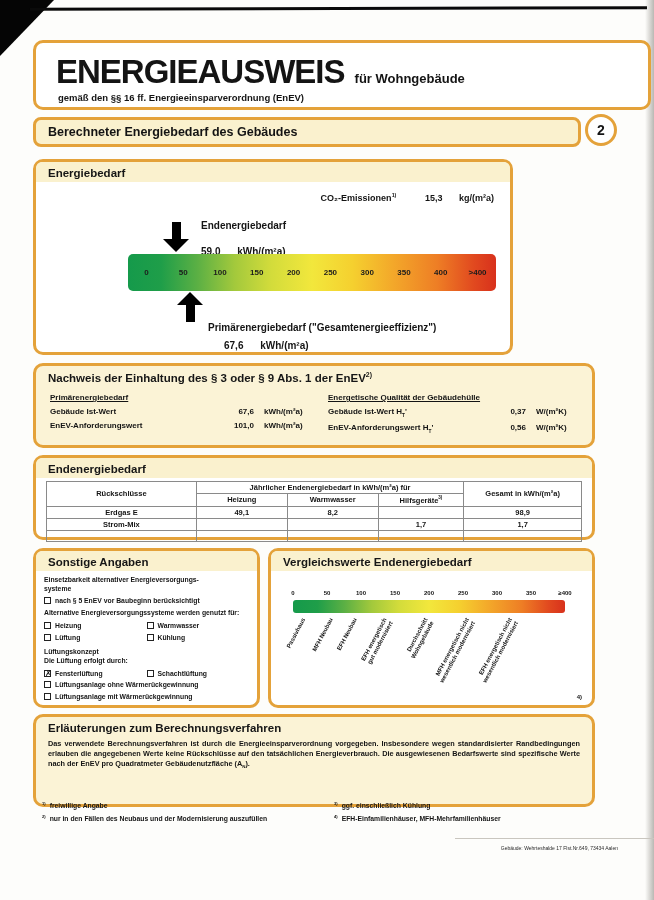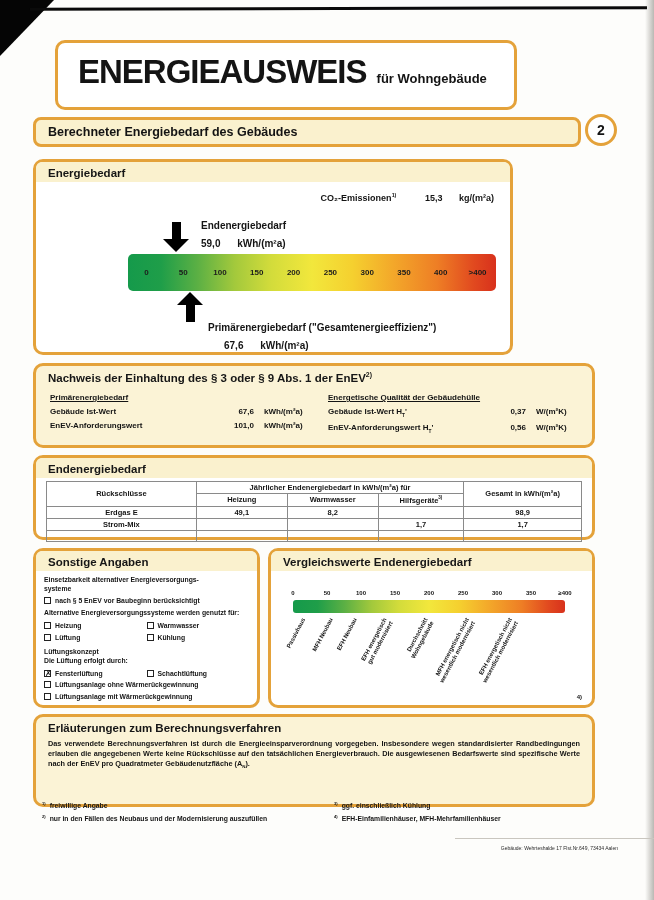--- a/index.html
+++ b/index.html
@@ -87,25 +87,26 @@
 </head>
 <body>
 
 <div class="page">
 
   <div class="art-corner"></div>
   <div class="art-topline"></div>
   <div class="art-right-edge"></div>
   <div class="art-footline"></div>
 
-  <div class="obox" style="top:40px; left:33px; width:462px; height:70px;margin-left:22px;">
+  <div class="obox" style="top:40px; left:33px; width:618px; height:70px;">
     <div class="hdr-row">
       <span class="hdr-title">ENERGIEAUSWEIS</span>
       <span class="hdr-suffix">für Wohngebäude</span>
     </div>
+    <div class="hdr-sub">gemäß den §§ 16 ff. Energieeinsparverordnung (EnEV)</div>
   </div>
 
   <div class="secbar">
     <span>Berechneter Energiebedarf des Gebäudes</span>
   </div>
   <div class="pagenum">
     <span>2</span>
   </div>
 
   <div class="obox" style="top:159px; left:33px; width:480px; height:196px;">
@@ -115,21 +116,21 @@
       <span>CO₂-Emissionen</span><sup>1)</sup>
       <span class="v">15,3</span>
       <span class="u">kg/(m²a)</span>
     </div>
 
     <div class="arr" style="left:127px; top:60px;">
       <div class="stem"></div>
       <div class="head-down"></div>
     </div>
     <div class="lbl10" style="left:165px; top:58px;">Endenergiebedarf</div>
-    <div class="lbl10" style="left:165px; top:76px;">
+    <div class="lbl10" style="left:165px; top:84px;">
       <span>59,0</span>
       <span class="gap14">kWh/(m²a)</span>
     </div>
 
     <div class="scalebar grad">
       <span class="tick">0</span>
       <span class="tick">50</span>
       <span class="tick">100</span>
       <span class="tick">150</span>
       <span class="tick">200</span>

